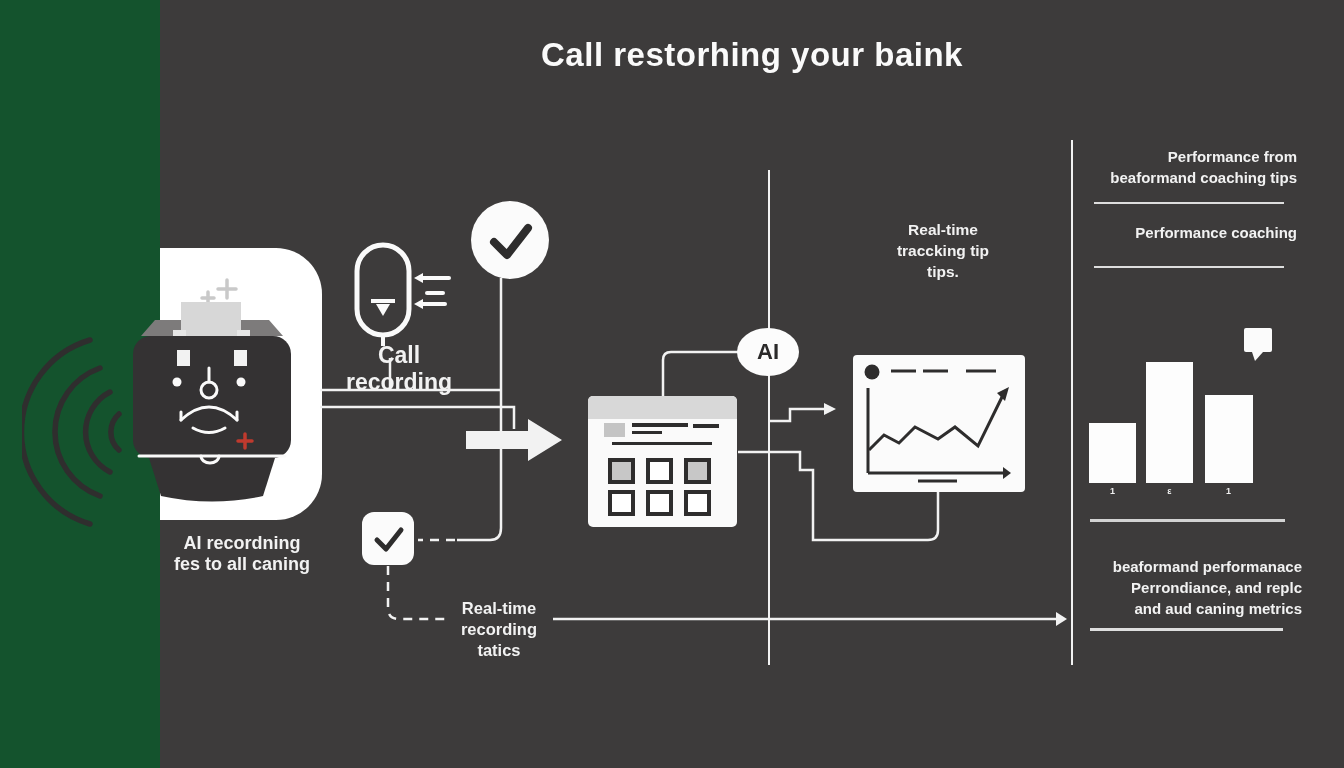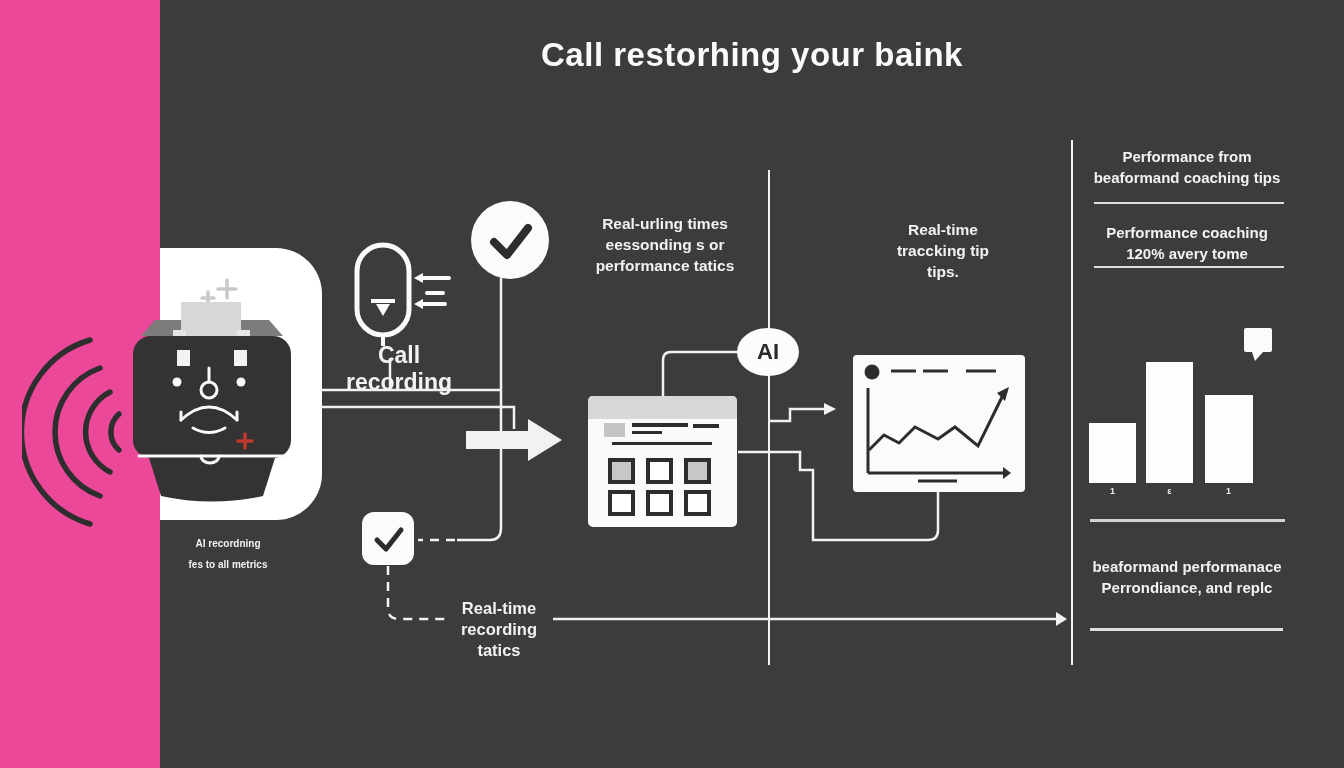--- a/index.html
+++ b/index.html
@@ -1,32 +1,32 @@
 <!DOCTYPE html>
 <html><head>
 <meta charset="utf-8">
 <style>
   html,body{margin:0;padding:0;background:#ffffff;}
   .stage{position:relative;width:1344px;height:768px;overflow:hidden;
-         font-family:"Liberation Sans","DejaVu Sans",sans-serif;background:#ec4899;}
+         font-family:"Liberation Sans","DejaVu Sans",sans-serif;background:#14532d;}
   .panel{position:absolute;left:160px;top:0;width:1184px;height:768px;background:#3d3b3b;}
   .notch{position:absolute;left:160px;top:248px;width:162px;height:272px;background:#ffffff;
          border-radius:0 46px 46px 0;}
   .overlay{position:absolute;left:0;top:0;width:1344px;height:768px;pointer-events:none;}
   .title{position:absolute;left:160px;top:36px;width:1184px;text-align:center;color:#fafafa;
          font-size:33px;font-weight:600;letter-spacing:.5px;}
   .txt{position:absolute;color:#f2f2f2;font-weight:600;text-align:center;}
   .txt div{white-space:nowrap;}
   .note-analysis{left:562px;top:213px;width:206px;font-size:15.5px;line-height:21px;}
   .note-coaching{left:857px;top:219px;width:172px;font-size:15.5px;line-height:21px;}
   .note-realtime{left:428px;top:598px;width:142px;font-size:16.5px;line-height:21px;font-weight:700;}
   .mic-label{left:323px;top:342px;width:152px;font-size:23px;}
-  .device-caption{left:151px;top:533px;width:154px;font-size:10px;line-height:21px;}
+  .device-caption{left:165px;top:533px;width:154px;font-size:18px;line-height:21px;}
   .rblock{position:absolute;color:#f2f2f2;font-weight:600;text-align:center;font-size:15px;line-height:21px;}
-  .rblock div{white-space:nowrap;}
+  .rblock div{white-space:nowrap;text-align:right;}
   .block1{left:1077px;top:146px;width:220px;}
   .block2{left:1077px;top:222px;width:220px;}
   .block3{left:1072px;top:556px;width:230px;}
   .rule{position:absolute;background:#dedede;height:2px;}
   .rule1{left:1094px;top:202px;width:190px;}
   .rule2{left:1094px;top:266px;width:190px;}
   .rule3{left:1090px;top:628px;width:193px;height:3px;}
   .rule-bars{left:1090px;top:519px;width:195px;height:3px;background:#d2d2d2;}
 
   .check-circle{position:absolute;left:471px;top:201px;width:78px;height:78px;border-radius:50%;
@@ -130,21 +130,21 @@
     </g>
     <circle cx="62" cy="120" r="4.5" fill="#fafafa"></circle>
     <circle cx="126" cy="120" r="4.5" fill="#fafafa"></circle>
     <g stroke="#bf3a2e" stroke-width="3.5" stroke-linecap="round">
       <path d="M130,172 V186 M123,179 H137"></path>
     </g>
   </svg>
 
   <div class="txt device-caption">
     <div>AI recordning</div>
-    <div>fes to all metrics</div>
+    <div>fes to all caning</div>
   </div>
 
   <svg class="bubble" style="left:343px;top:240px;" width="112" height="115" viewBox="0 0 112 115">
     <rect x="14" y="5" width="52" height="90" rx="26" fill="none" stroke="#fafafa" stroke-width="5"></rect>
     <line x1="28" y1="61" x2="52" y2="61" stroke="#fafafa" stroke-width="4"></line>
     <polygon points="33,64 47,64 40,76" fill="#fafafa"></polygon>
     <line x1="40" y1="95" x2="40" y2="106" stroke="#fafafa" stroke-width="4"></line>
     <g stroke="#fafafa" stroke-width="4" stroke-linecap="round">
       <line x1="80" y1="38" x2="106" y2="38"></line>
       <line x1="84" y1="53" x2="100" y2="53"></line>
@@ -160,25 +160,20 @@
       <path d="M23,41 L36,54 L57,27" stroke="#2e2d2d" stroke-width="8" fill="none" stroke-linecap="round" stroke-linejoin="round"></path>
     </svg>
   </div>
 
   <div class="check-square">
     <svg width="52" height="53" viewBox="0 0 52 53">
       <path d="M15,28 L24,37 L39,18" stroke="#2e2d2d" stroke-width="5" fill="none" stroke-linecap="round" stroke-linejoin="round"></path>
     </svg>
   </div>
 
-  <div class="txt note-analysis">
-    <div>Real-urling times</div>
-    <div>eessonding s or</div>
-    <div>performance tatics</div>
-  </div>
 
   <div class="txt note-coaching">
     <div>Real-time</div>
     <div>traccking tip</div>
     <div>tips.</div>
   </div>
 
   <div class="txt note-realtime">
     <div>Real-time</div>
     <div>recording</div>
@@ -217,21 +212,20 @@
   </div>
 
   <div class="rblock block1">
     <div>Performance from</div>
     <div>beaformand coaching tips</div>
   </div>
   <div class="rule rule1"></div>
 
   <div class="rblock block2">
     <div>Performance coaching</div>
-    <div>120% avery tome</div>
   </div>
   <div class="rule rule2"></div>
 
   <div class="bars">
     <div class="bar b0" style="height: 60px;"></div>
     <div class="bar b1" style="height: 121px;"></div>
     <div class="bar b2" style="height: 88px;"></div>
   </div>
   <div class="bar-label bl0">1</div>
   <div class="bar-label bl1">ε</div>
@@ -239,16 +233,17 @@
   <div class="rule rule-bars"></div>
 
   <svg class="bubble" width="30" height="36" viewBox="0 0 30 36">
     <rect x="1" y="1" width="28" height="24" rx="2" fill="#fbfbfb"></rect>
     <polygon points="9,25 20,25 12,34" fill="#fbfbfb"></polygon>
   </svg>
 
   <div class="rblock block3">
     <div>beaformand performanace</div>
     <div>Perrondiance, and replc</div>
+    <div>and aud caning metrics</div>
   </div>
   <div class="rule rule3"></div>
 
 </div>
 
 </body></html>

